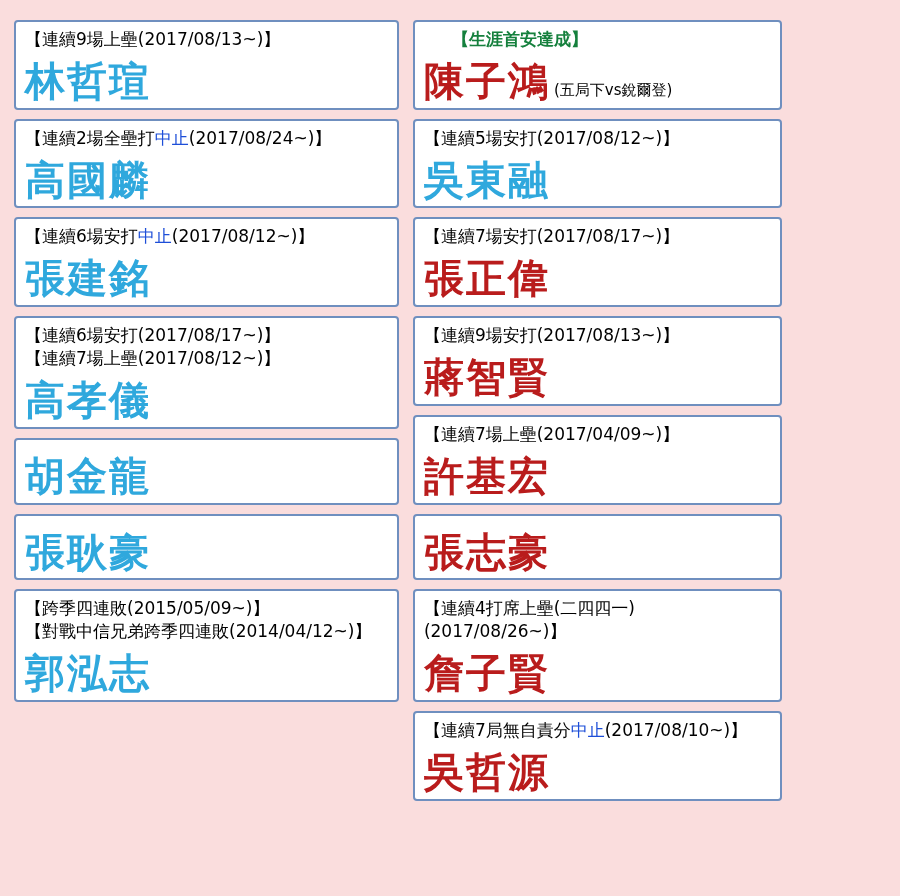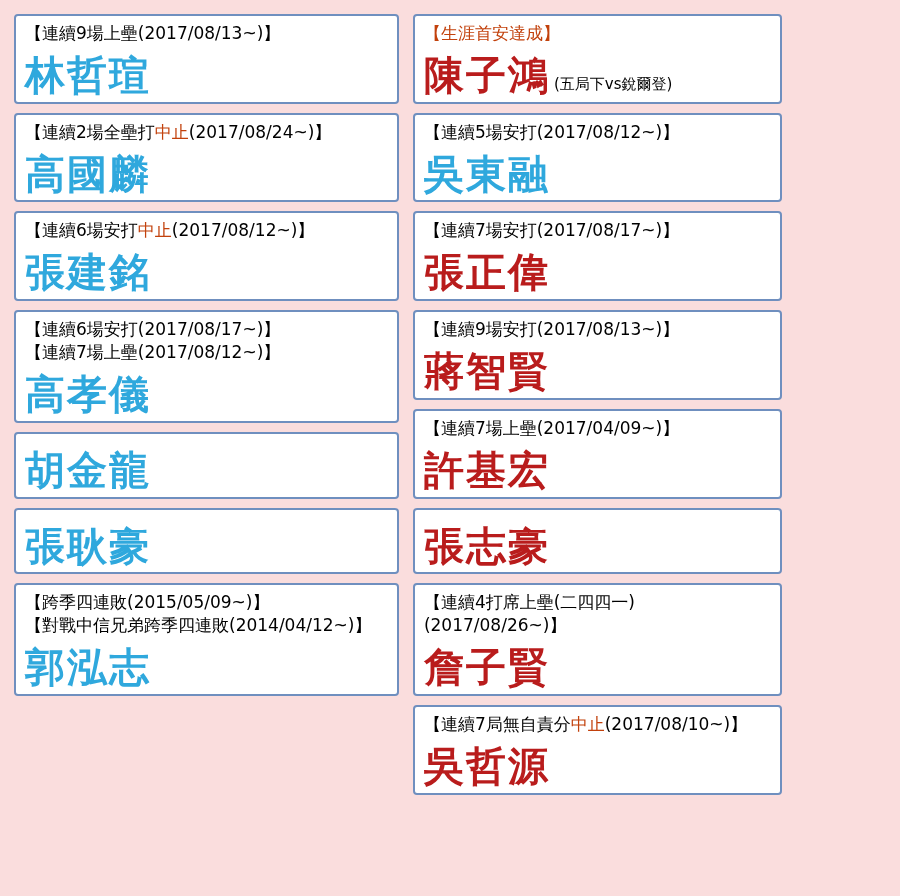--- a/index.html
+++ b/index.html
@@ -11,21 +11,21 @@
     height: 896px;
     background: #fadddd;
     font-family: "DejaVu Sans", "Liberation Sans", sans-serif;
     overflow: hidden;
   }
   .board {
     position: relative;
     width: 796px;
     height: 896px;
     box-sizing: border-box;
-    padding: 14px 14px;
+    padding: 20px 14px;
     display: flex;
     gap: 14px;
     align-items: flex-start;
   }
   .column {
     display: flex;
     flex-direction: column;
     gap: 9px;
   }
   .col-left { width: 438px; }
@@ -42,25 +42,26 @@
     display: block;
   }
   .note {
     font-size: 17px;
     line-height: 1.35;
     color: #000000;
     white-space: nowrap;
     letter-spacing: 0px;
   }
   .note .stop {
-    color: #c2410c;
+    color: #1d4ed8;
   }
   .note.firsthit {
-    color: #c2410c;
-    font-weight: normal;
+    color: #15803d;
+    font-weight: bold;
+    margin-left: 28px;
   }
   .nameline {
     display: flex;
     align-items: baseline;
     margin-top: 8px;
   }
   .name {
     font-size: 40px;
     line-height: 1.12;
     font-weight: bold;

